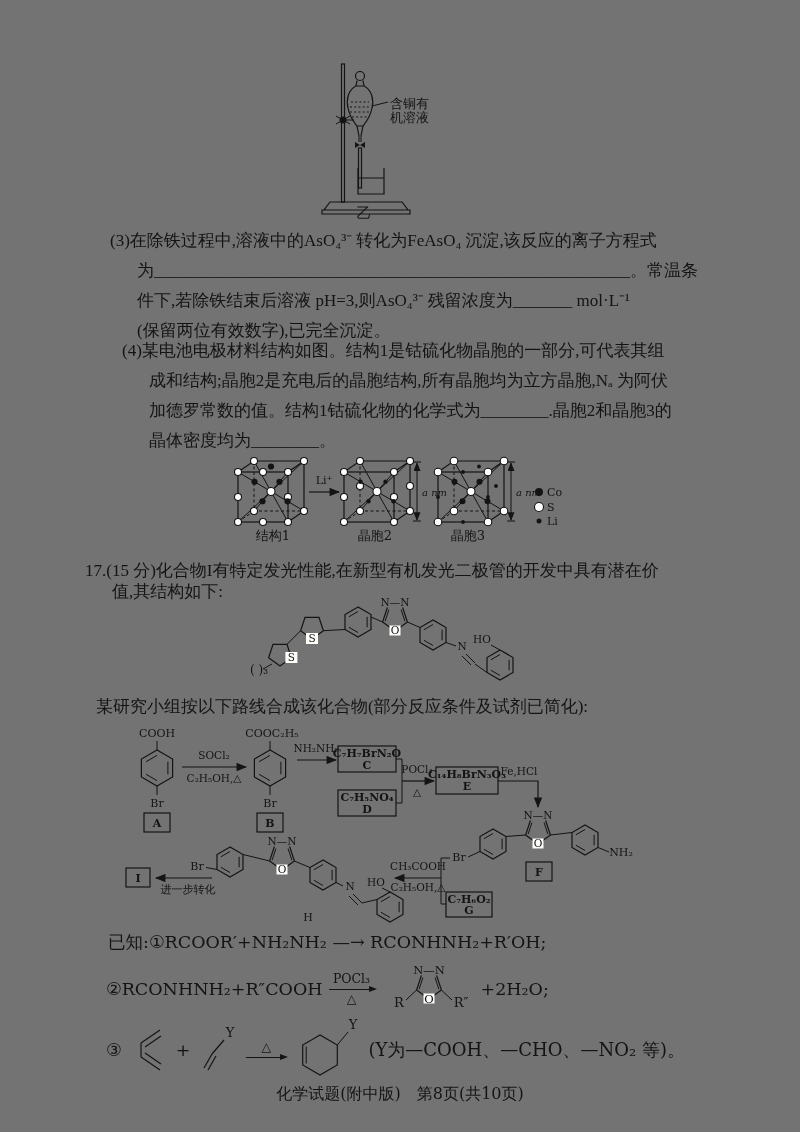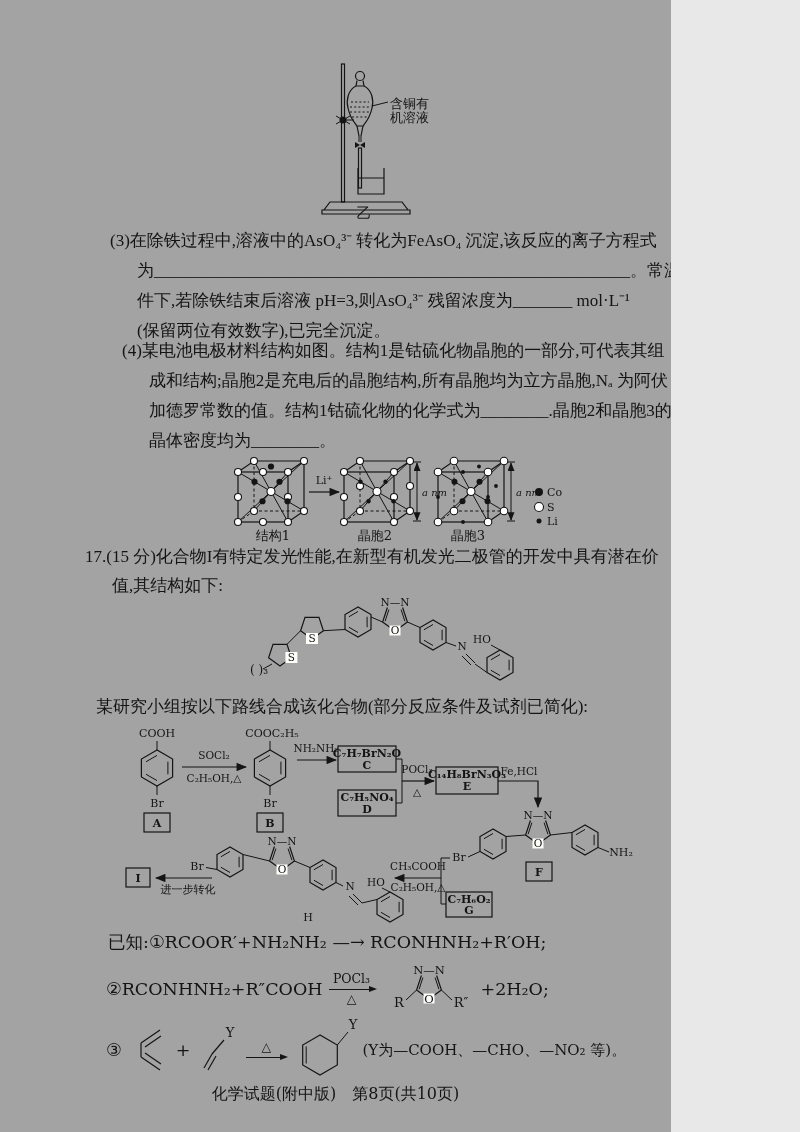--- a/index.html
+++ b/index.html
@@ -1,16 +1,16 @@
 <!DOCTYPE html>
 <html><head>
 <meta charset="utf-8">
 <style>
   html,body{margin:0;padding:0;background:#e8e8e8;}
-  .page{position:relative;width:671px;height:1132px;background:#a3a3a3;color:#141414;
+  .page{position:relative;width:800px;height:1132px;background:#737373;color:#141414;
         font-family:"DejaVu Serif","DejaVu Sans",serif;overflow:hidden;}
   .para{position:absolute;font-size:17px;line-height:30px;white-space:pre-line;font-family:Liberation Serif, serif;}
   .hang{padding-left:27px;text-indent:-27px;}
   svg.abs{position:absolute;overflow:visible;}
   .st{stroke:#141414;stroke-width:1.2;fill:none;}
   .stt{stroke:#141414;stroke-width:1;fill:none;}
   .dsh{stroke:#141414;stroke-width:1;fill:none;stroke-dasharray:3 2.5;}
   svg text{font-family:"DejaVu Serif","DejaVu Sans",serif;fill:#141414;font-size:10.5px;text-anchor:middle;}
   .ts{font-size:9.5px;}.tm{font-size:11px;}.tl{font-size:13px;}
   .bb{font-weight:bold;font-size:11px;}
@@ -197,21 +197,21 @@
       <circle class="openatom" cx="334" cy="55" r="4.5"></circle>
       <text class="tm ta-s" x="342" y="59">S</text>
       <circle class="fatom" cx="334" cy="69" r="2.5"></circle>
       <text class="tm ta-s" x="342" y="73">Li</text>
     </g>
     <text class="tl" x="68" y="88">结构1</text>
     <text class="tl" x="170" y="88">晶胞2</text>
     <text class="tl" x="263" y="88">晶胞3</text>
   </svg>
 
-  <div class="para hang" style="left:85px;top:542px;width:640px;line-height:29px">17.(15 分)化合物I有特定发光性能,在新型有机发光二极管的开发中具有潜在价
+  <div class="para hang" style="left:85px;top:560px;width:640px;line-height:21px">17.(15 分)化合物I有特定发光性能,在新型有机发光二极管的开发中具有潜在价
 值,其结构如下:</div>
 
   <svg class="abs" style="left:230px;top:586px" width="325" height="110" viewBox="0 0 325 110">
     <text class="ta-s" style="font-size:12px" x="20" y="88">( )₃</text>
     <line class="stt" x1="33" y1="83" x2="42" y2="78"></line>
     <g transform="translate(50,68)">
       <use href="#pent12"></use>
       <rect class="wbg" x="5.4" y="-2" width="12" height="11"></rect>
       <text x="11.4" y="7">S</text>
     </g>
@@ -410,18 +410,18 @@
     <span class="astack">
       <span>△</span>
       <span class="shaft" style="width:40px"></span>
     </span>
     <svg width="70" height="70" viewBox="0 0 70 70">
       <polygon class="st" points="28,20 10.7,30 10.7,50 28,60 45.3,50 45.3,30"></polygon>
       <line class="stt" x1="14.2" y1="31.5" x2="14.2" y2="48.5"></line>
       <line class="stt" x1="45.3" y1="30" x2="56" y2="17"></line>
       <text style="font-size:13px" x="61" y="14">Y</text>
     </svg>
-    <span style="font-size:15px;margin-left:0">(Y为—COOH、—CHO、—NO₂ 等)。</span>
+    <span style="font-size:18px;margin-left:6px">(Y为—COOH、—CHO、—NO₂ 等)。</span>
   </div>
 
   <div class="footer">化学试题(附中版)　第8页(共10页)</div>
 
 </div>
 
 </body></html>

